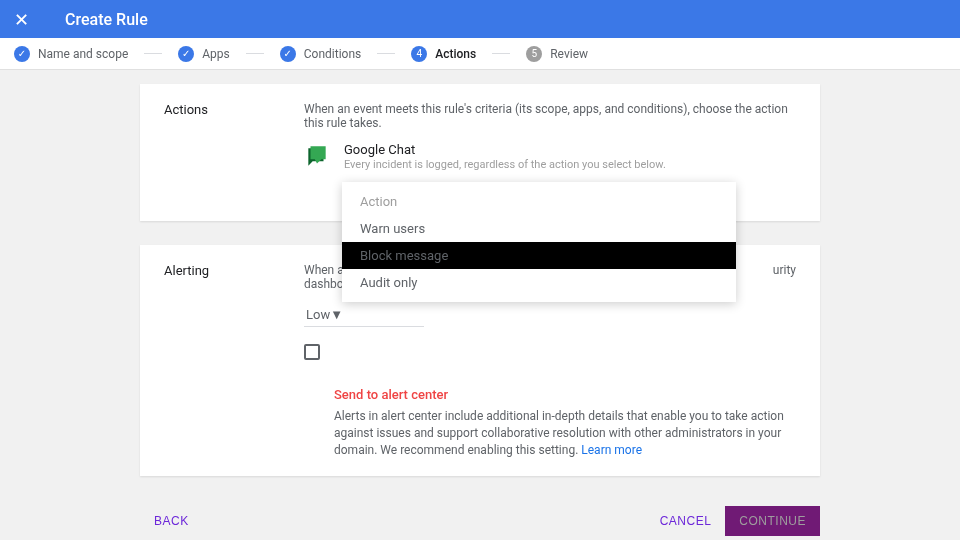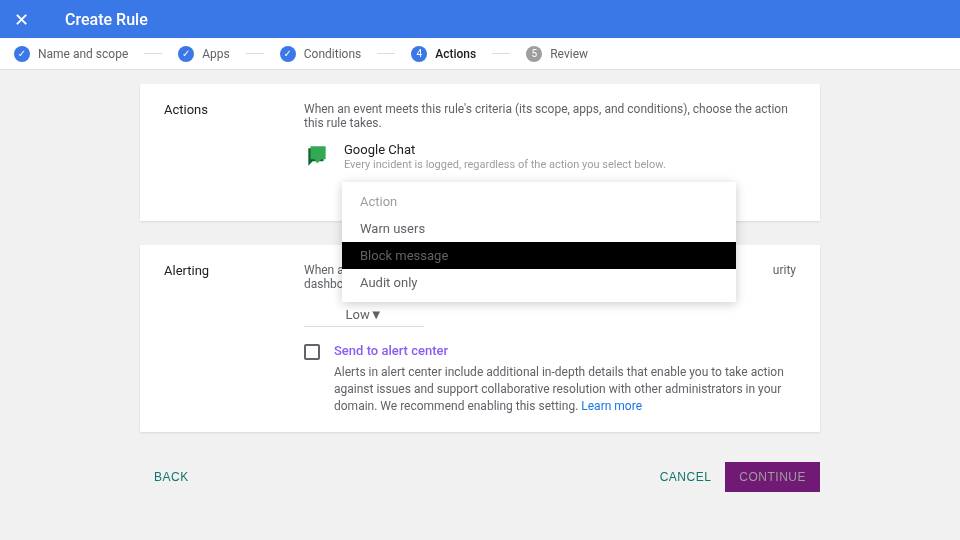--- a/index.html
+++ b/index.html
@@ -151,21 +151,21 @@
       cursor: default;
     }
     .dropdown-menu .item.selected {
       background: #000000;
     }
     .severity-select {
       width: 120px;
       border-bottom: 1px solid #dadce0;
       padding: 4px 2px;
       display: flex;
-      justify-content: center;
+      justify-content: flex-start;
       align-items: center;
       color: #5f6368;
       cursor: pointer;
       font-size: 13px;
       margin-top: 10px;
       margin-bottom: 16px;
     }
     .checkbox-row {
       display: flex;
       align-items: flex-start;
@@ -176,22 +176,23 @@
       height: 16px;
       border: 2px solid #5f6368;
       border-radius: 2px;
       margin-right: 14px;
       margin-top: 1px;
       flex-shrink: 0;
       cursor: pointer;
     }
     .checkbox-label {
       font-size: 13px;
-      color: #8b5cf6;
+      color: #ef4444;
       font-weight: 500;
+      margin-top: 44px;
     }
     .checkbox-desc {
       font-size: 12px;
       color: #5f6368;
       margin-top: 6px;
       line-height: 1.4;
     }
     .learn-link {
       color: #1a73e8;
       text-decoration: none;
@@ -200,21 +201,21 @@
       display: flex;
       justify-content: space-between;
       padding: 6px 140px 0 140px;
     }
     .footer-row button {
       border: none;
       background: none;
       font-size: 12px;
       font-weight: 500;
       letter-spacing: 0.5px;
-      color: #0f766e;
+      color: #6d28d9;
       padding: 8px 14px;
       cursor: pointer;
     }
     .footer-row .continue-btn {
       background: #701a75;
       color: #9e9e9e;
     }
     .footer-right { display: flex; }
   </style>
 </head>

